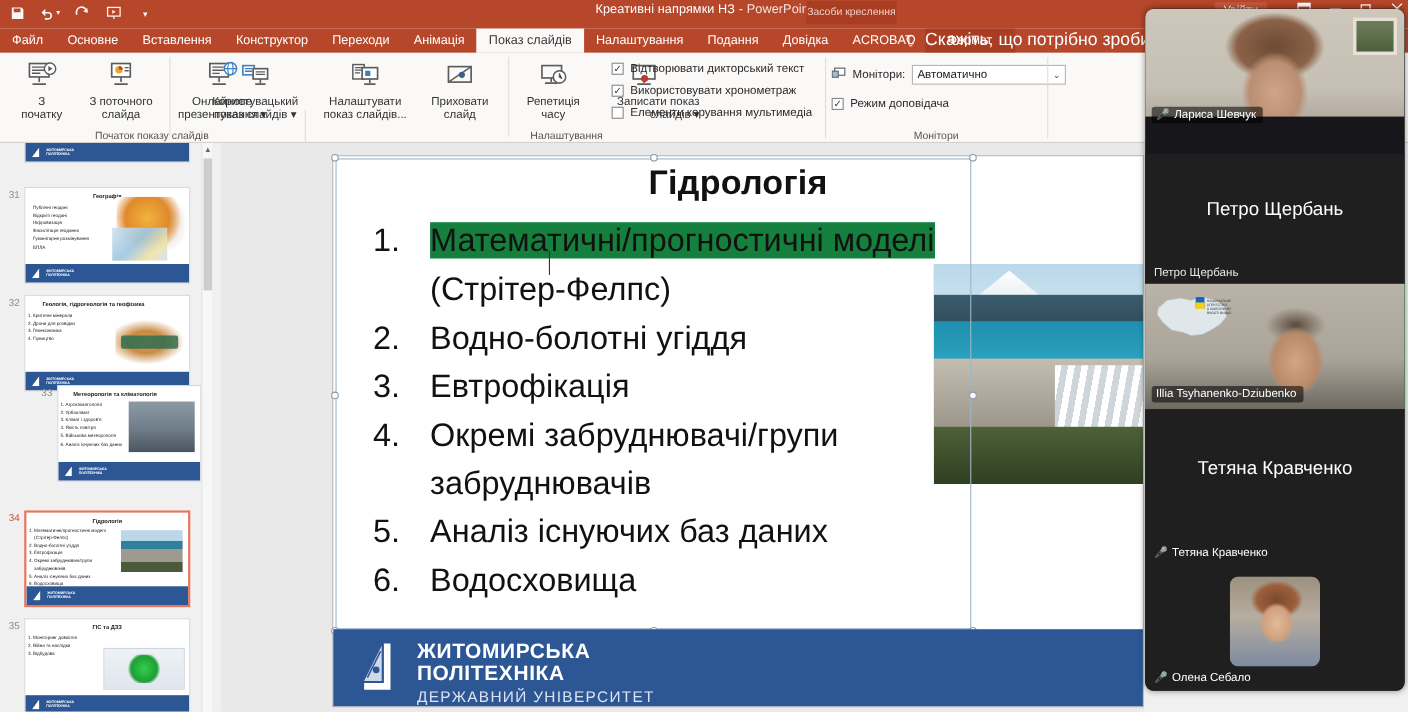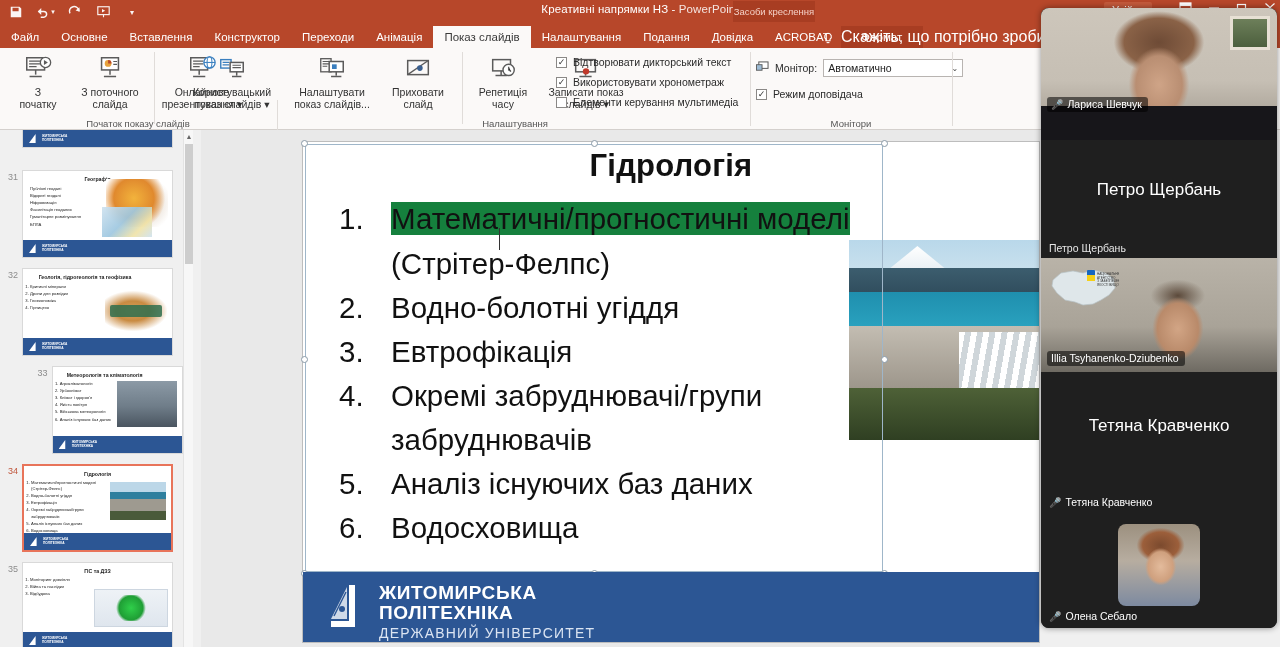--- a/index.html
+++ b/index.html
@@ -348,21 +348,21 @@
             <rect x="5" y="6" width="19" height="12" fill="none" stroke="#5b5b5b" stroke-width="1.6"></rect>
             <path stroke="#5b5b5b" stroke-width="1.6" d="M14 18v4M8 23h12"></path>
             <circle cx="22" cy="17" r="6" fill="#fff" stroke="#5b5b5b" stroke-width="1.5"></circle>
             <path stroke="#5b5b5b" stroke-width="1.4" d="M22 13.5V17l2.6 1.6"></path>
           </svg>
         </div>
         <div class="lbl"><span>Репетиція</span><br>
           <span>часу</span></div>
       </div>
 
-      <div class="bigbtn" style="left:256px; width:100px;">
+      <div class="bigbtn" style="left:256px; width:100px;text-align:right;">
         <div class="glyph">
           <svg width="30" height="30" viewBox="0 0 32 32">
             <rect x="5" y="6" width="21" height="13" fill="none" stroke="#5b5b5b" stroke-width="1.6"></rect>
             <path stroke="#5b5b5b" stroke-width="1.6" d="M15.5 19v4M9 24h13"></path>
             <circle cx="16" cy="18.5" r="3.4" fill="#c0392b"></circle>
           </svg>
         </div>
         <div class="lbl"><span>Записати показ</span><br>
           <span>слайдів ▾</span></div>
       </div>
@@ -386,21 +386,21 @@
     <div class="grp-sep" style="left:750px; top:4px; height:74px;"></div>
 
     <div class="grp" style="left:752px; width:198px;">
       <div class="mon-row" style="left:4px; top:11px;">
         <span>
           <svg width="13" height="12" viewBox="0 0 14 13">
               <rect x="3" y="1" width="10" height="7" fill="#fff" stroke="#5b5b5b" stroke-width="1.1"></rect>
               <rect x="0.5" y="4" width="6" height="6" fill="#9dbbd4" stroke="#5b5b5b" stroke-width="1"></rect>
             </svg>
         </span>
-        <span>Монітор:</span>
+        <span>Монітори:</span>
         <span class="combo">
           <span>Автоматично</span>
           <span style="font-size:8px;color:#444;">⌄</span>
         </span>
       </div>
 
       <div class="chkline" style="left:4px; top:40px;">
         <span class="cbx">✓</span>
         <span>Режим доповідача</span>
       </div>
@@ -461,21 +461,21 @@
             background:radial-gradient(ellipse at 45% 50%, #d9a05a 0%, #c98b42 35%, rgba(201,139,66,0) 72%), #fff;"></div>
         <div style="position:absolute;right:10px;top:36px;width:52px;height:12px;
             background:#2f6f4f; opacity:.85; border-radius:2px;"></div>
         <div class="th-foot">
           <div class="th-logo"></div>
           <div class="th-logotxt">ЖИТОМИРСЬКА<br>ПОЛІТЕХНІКА</div>
         </div>
       </div>
     </div>
 
-    <div class="thumbrow" style="top:236px;padding-left:32px;">
+    <div class="thumbrow" style="top:220px;padding-left:32px;">
       <div class="thumbnum">33</div>
       <div class="thumb" style="height:88px;">
         <div class="th-title" style="width:76px;margin-left:14px;">Метеорологія та кліматологія</div>
         <ol class="th-list" style="width:80px;margin-top:2px;">
           <li>Агрокліматологія</li>
           <li>Урбоклімат</li>
           <li>Клімат і здоров'я</li>
           <li>Якість повітря</li>
           <li>Військова метеорологія</li>
           <li>Аналіз існуючих баз даних</li>

